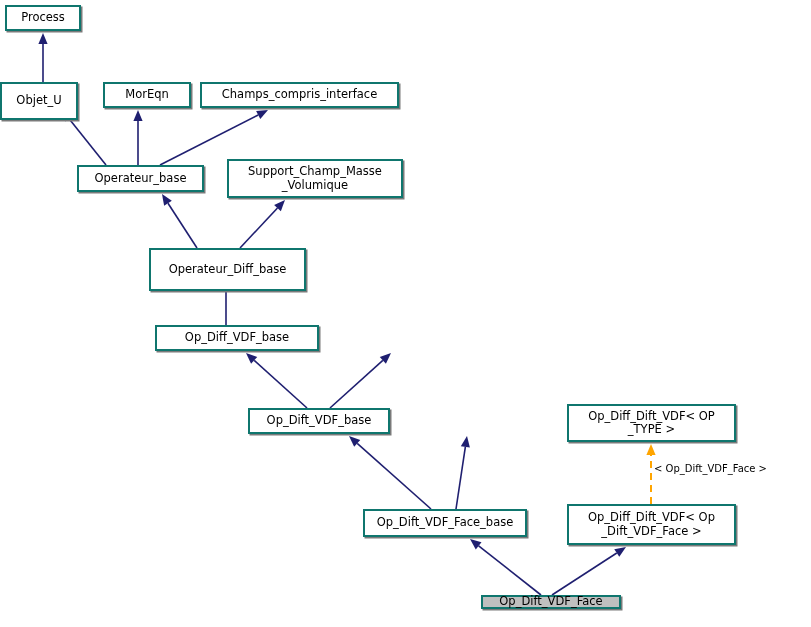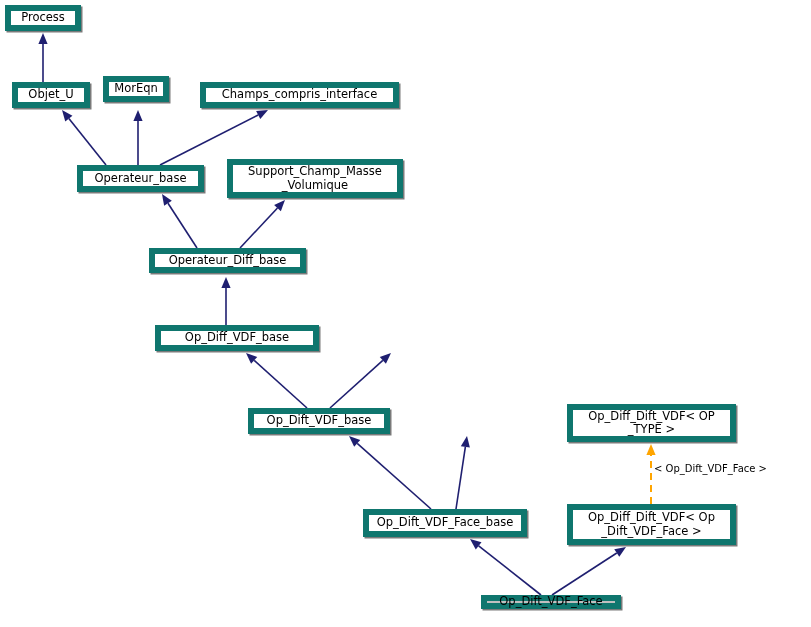--- a/index.html
+++ b/index.html
@@ -3,21 +3,21 @@
 <meta charset="utf-8">
 <style>
   html,body{margin:0;padding:0;background:#ffffff;}
   body{font-family:"DejaVu Sans","Liberation Sans",sans-serif;}
   #diagram{position:relative;width:811px;height:627px;background:#ffffff;overflow:hidden;}
   #edge-layer{position:absolute;left:0;top:0;width:811px;height:627px;}
   .node{
     position:absolute;
     box-sizing:border-box;
     background:#ffffff;
-    border:6px solid #0f766e;
+    border:2px solid #0f766e;
     box-shadow:1.5px 1.5px 0 0 #7a7a7a;
     display:flex;
     align-items:center;
     justify-content:center;
     text-align:center;
     font-size:11.5px;
     line-height:13.5px;
     color:#000000;
     white-space:pre-line;
     letter-spacing:0px;
@@ -59,27 +59,27 @@
       <line x1="456" y1="509" x2="465.3609691832218" y2="446.87720451134624" stroke="#1f1f70" stroke-width="1.6"></line>
       <polygon points="467,436 469.9096183425121,447.5626173983626 460.81232002393153,446.1917916243299" fill="#1f1f70"></polygon>
       <line x1="541" y1="595" x2="478.63682331003906" y2="545.812142329045" stroke="#1f1f70" stroke-width="1.6"></line>
       <polygon points="470,539 481.4855373749124,542.2003798539376 475.78810924516574,549.4239048041522" fill="#1f1f70"></polygon>
       <line x1="552" y1="595" x2="616.7714258426957" y2="552.9861021560893" stroke="#1f1f70" stroke-width="1.6"></line>
       <polygon points="626,547 619.2747049261512,556.8453240764164 614.2681467592403,549.1268802357621" fill="#1f1f70"></polygon>
       <line x1="651" y1="504" x2="651" y2="455" stroke="#ffa500" stroke-width="2" stroke-dasharray="7,5"></line>
       <polygon points="651,444 655.6,455 646.4,455" fill="#ffa500"></polygon>
     </svg>
 <div class="node" style="left: 5px; top: 5px; width: 76px; height: 26px;">Process</div>
-    <div class="node" style="left: 12px; top: 82px; width: 78px; height: 26px;">Objet_U</div>
-    <div class="node" style="left: 103px; top: 76px; width: 66px; height: 26px;">MorEqn</div>
+    <div class="node" style="left: 0; top: 82px; width: 78px; height: 38px;">Objet_U</div>
+    <div class="node" style="left: 103px; top: 82px; width: 88px; height: 26px;">MorEqn</div>
     <div class="node" style="left: 77px; top: 165px; width: 127px; height: 27px;">Operateur_base</div>
     <div class="node" style="left: 200px; top: 82px; width: 199px; height: 26px;">Champs_compris_interface</div>
     <div class="node" style="left: 227px; top: 159px; width: 176px; height: 39px;">Support_Champ_Masse
 _Volumique</div>
-    <div class="node" style="left: 149px; top: 248px; width: 157px; height: 25px;">Operateur_Diff_base</div>
+    <div class="node" style="left: 149px; top: 248px; width: 157px; height: 43px;">Operateur_Diff_base</div>
     <div class="node" style="left: 155px; top: 325px; width: 164px; height: 26px;">Op_Diff_VDF_base</div>
     <div class="node" style="left: 248px; top: 408px; width: 142px; height: 26px;">Op_Dift_VDF_base</div>
     <div class="node" style="left: 567px; top: 404px; width: 169px; height: 38px;">Op_Diff_Dift_VDF&lt; OP
 _TYPE &gt;</div>
     <div class="node" style="left: 363px; top: 509px; width: 164px; height: 28px;">Op_Dift_VDF_Face_base</div>
     <div class="node" style="left: 567px; top: 504px; width: 169px; height: 41px;">Op_Diff_Dift_VDF&lt; Op
 _Dift_VDF_Face &gt;</div>
     <div class="node highlight" style="left: 481px; top: 595px; width: 140px; height: 14px;">Op_Dift_VDF_Face</div>
     <div class="edge-label" style="left: 654px; top: 462px;">&lt; Op_Dift_VDF_Face &gt;</div>
   </div>

